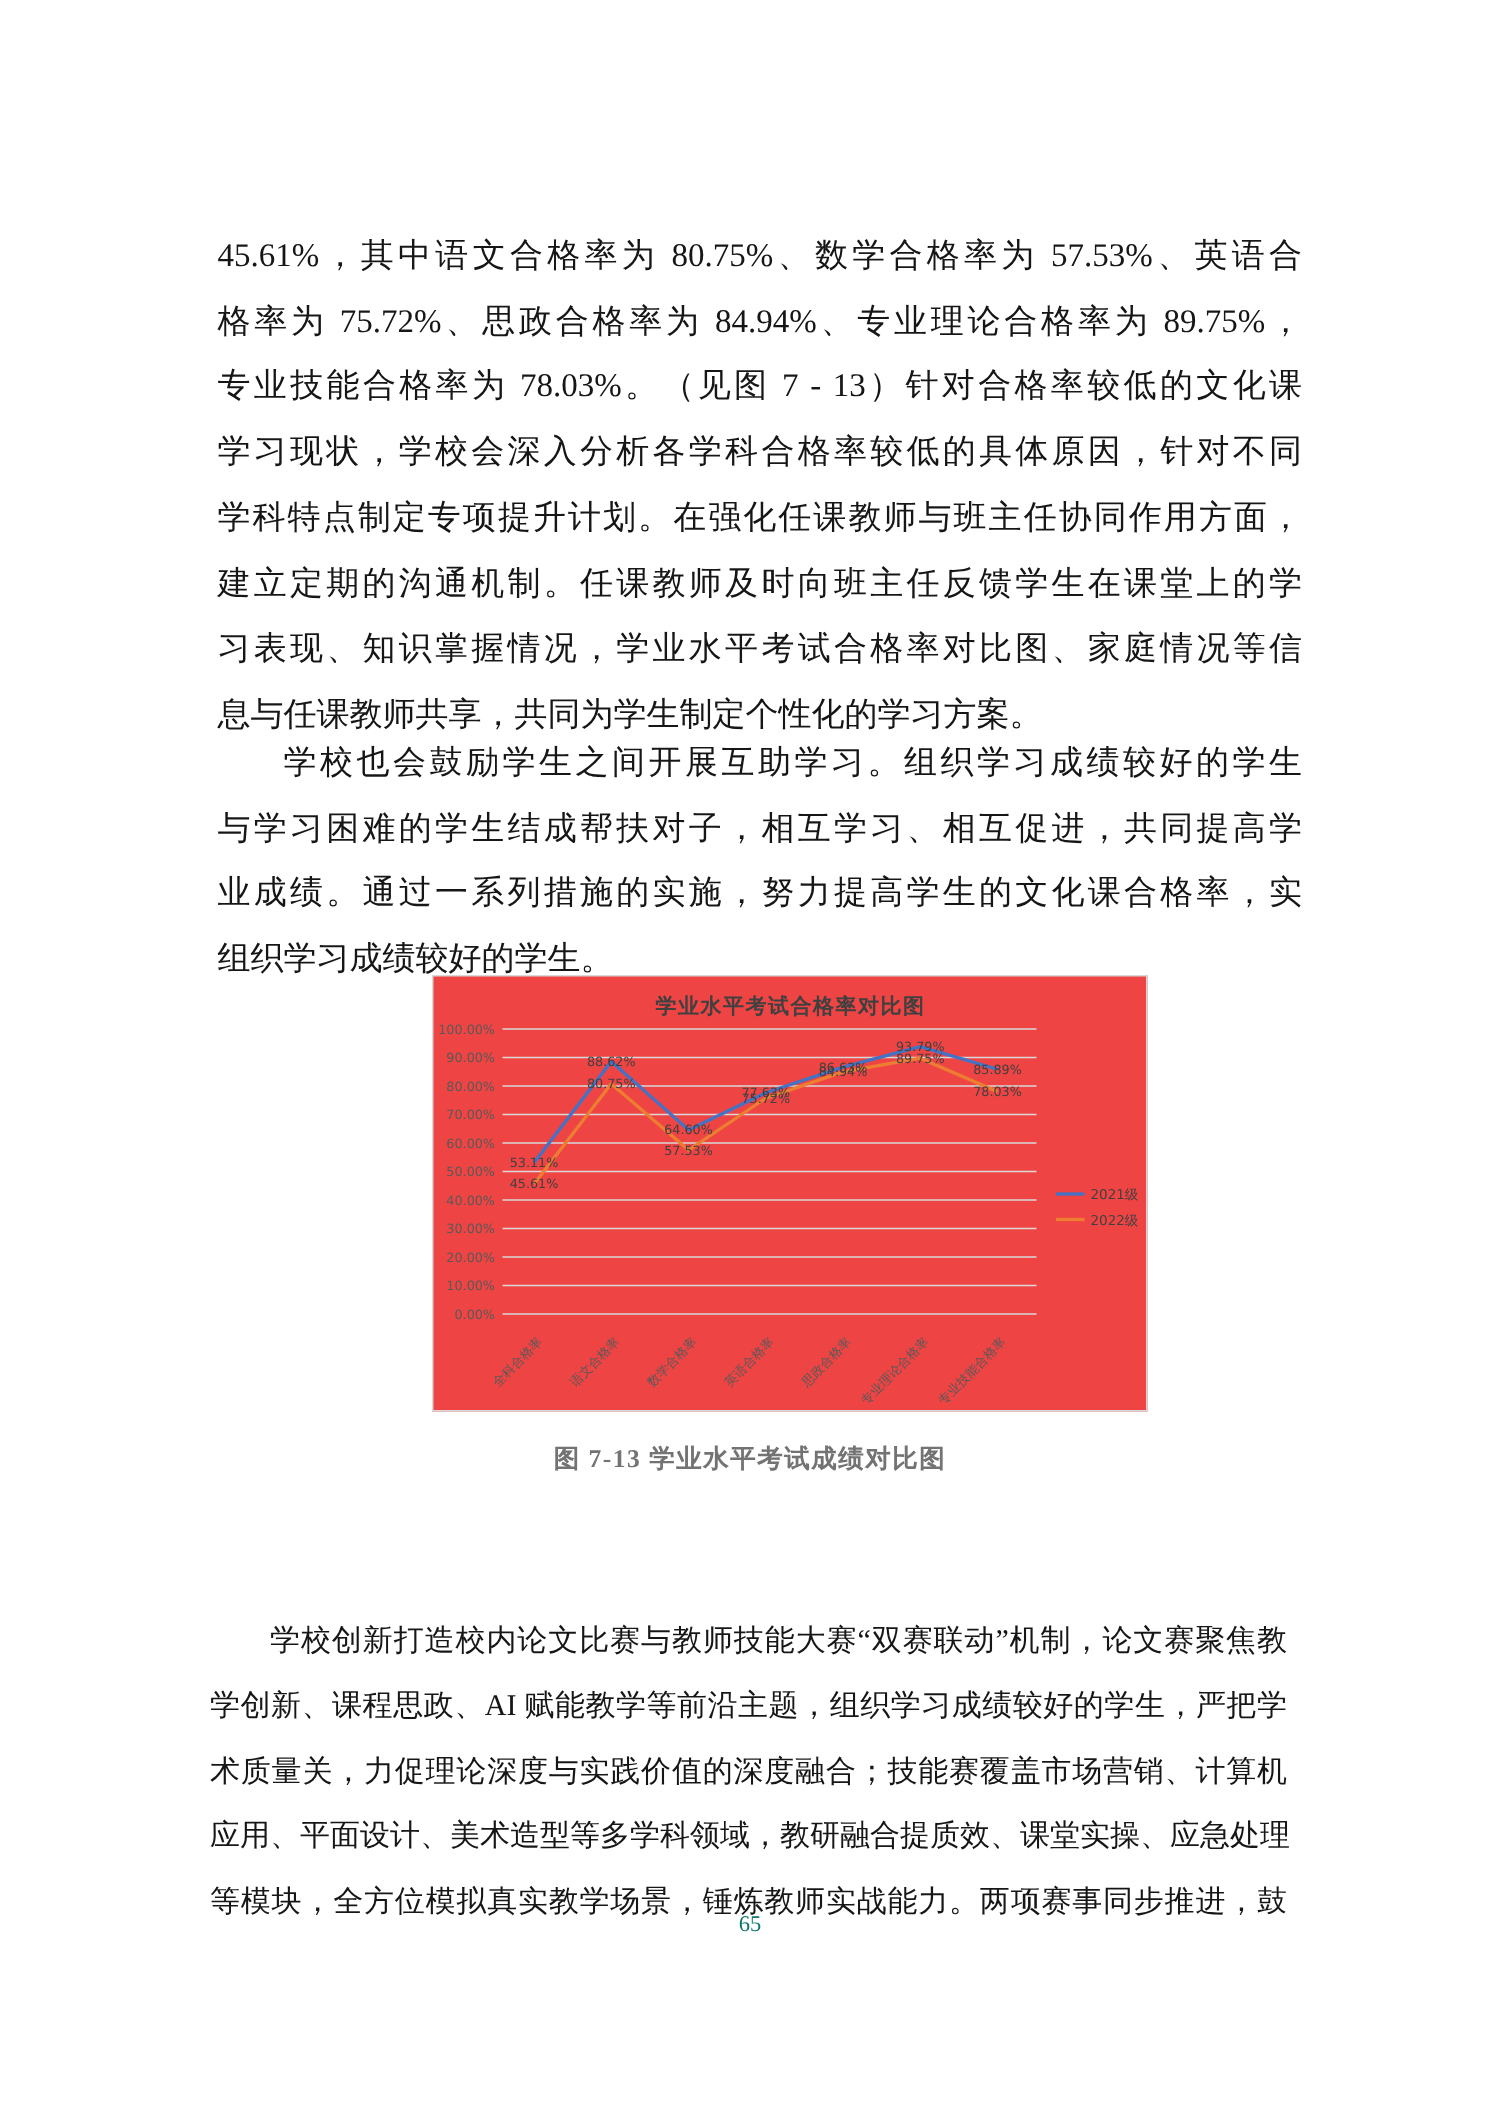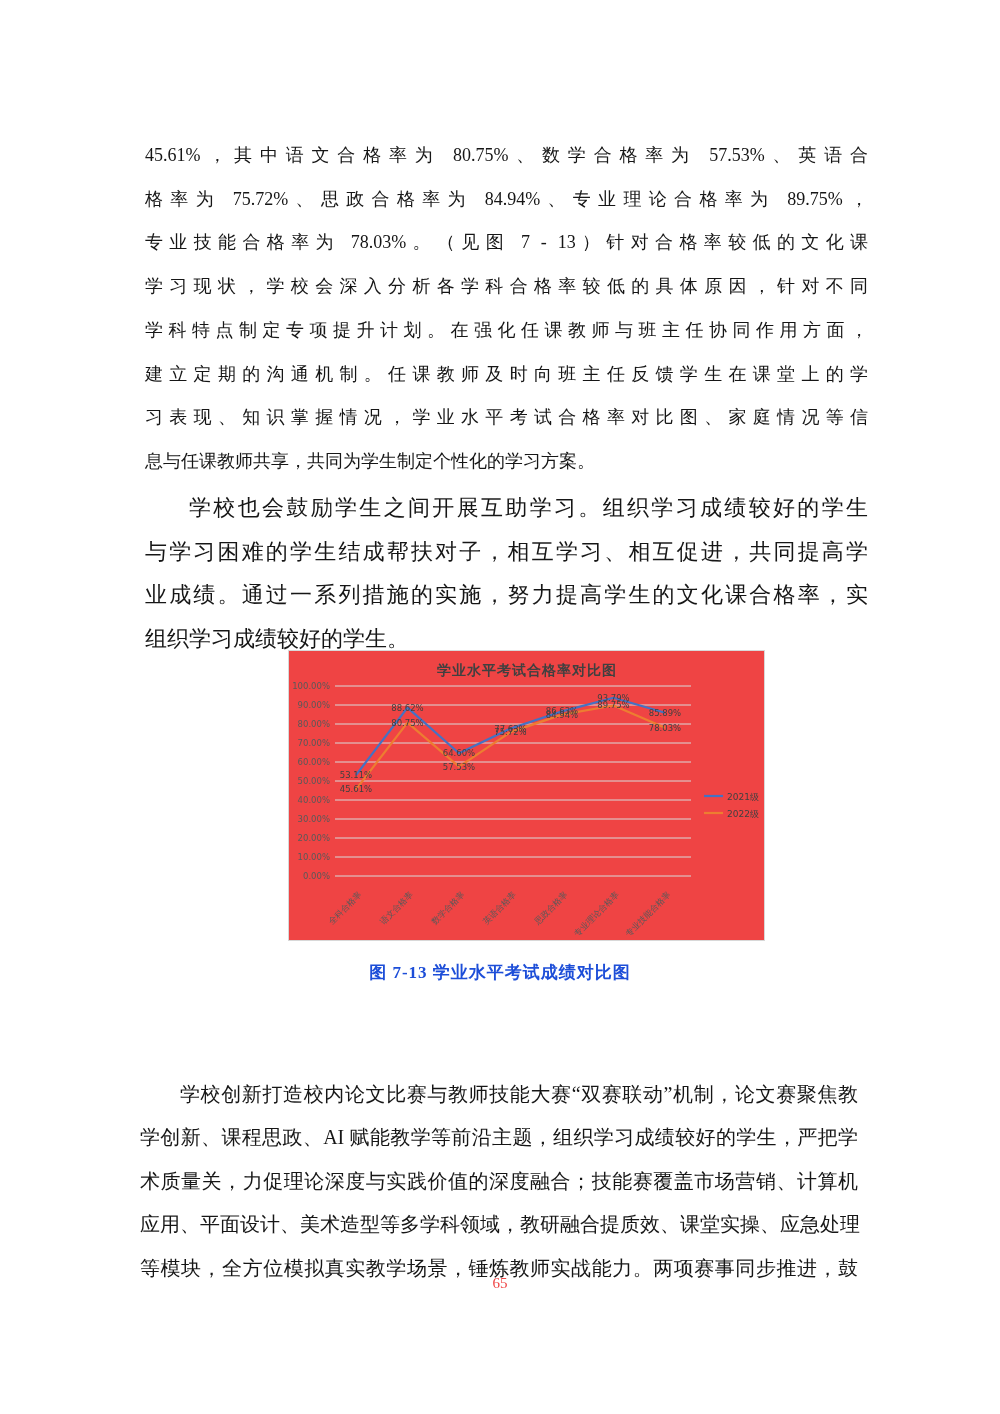--- a/index.html
+++ b/index.html
@@ -14,45 +14,45 @@
   }
   .para{position:absolute;}
   .para .ln{
     text-align:justify;
     text-align-last:justify;
     text-justify:inter-character;
     white-space:nowrap;
   }
   .para .ln.last{text-align-last:left;white-space:normal;}
   .para .ln.indent{text-indent:2em;}
-  .para1{left:145px;top:134px;width:723px;font-size:18px;line-height:43.7px;}
+  .para1{left:145px;top:148px;width:723px;font-size:22px;line-height:43.7px;}
   .para2{left:145px;top:486px;width:723px;font-size:22px;line-height:43.7px;}
   .para3{left:140px;top:1073px;width:718px;font-size:20px;line-height:43.4px;}
   .chart-figure{
     position:absolute;left:288px;top:650px;
     width:475px;height:289px;
     border:1px solid #d8d8d8;
     background:#ef4444;
   }
   .chart-figure svg{
     display:block;width:475px;height:289px;
     font-family:"DejaVu Sans","Liberation Sans",sans-serif;
   }
   .caption{
     position:absolute;left:0;top:961px;width:1000px;
     text-align:center;font-weight:bold;font-size:17px;
-    letter-spacing:1px;color:#1d4ed8;
+    letter-spacing:1px;color:#737373;
   }
   .case-heading{
     position:absolute;left:185px;top:1046px;
     font-weight:bold;font-size:20px;color:#111;
   }
   .page-num{
     position:absolute;left:0;top:1275px;width:1000px;
-    text-align:center;font-size:15px;color:#ef4444;
+    text-align:center;font-size:15px;color:#0f766e;
   }
 </style>
 </head>
 <body>
 
 <div class="page">
 
   <div class="para para1">
     <div class="ln">45.61%，其中语文合格率为 80.75%、数学合格率为 57.53%、英语合</div>
     <div class="ln">格率为 75.72%、思政合格率为 84.94%、专业理论合格率为 89.75%，</div>

